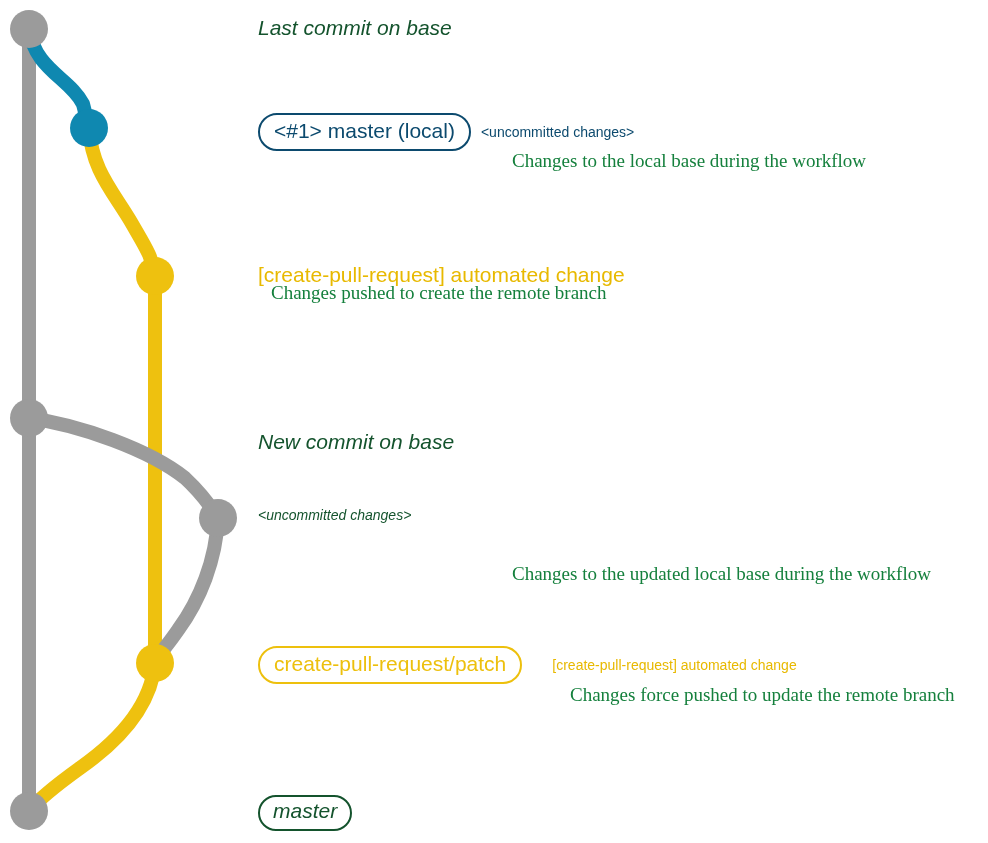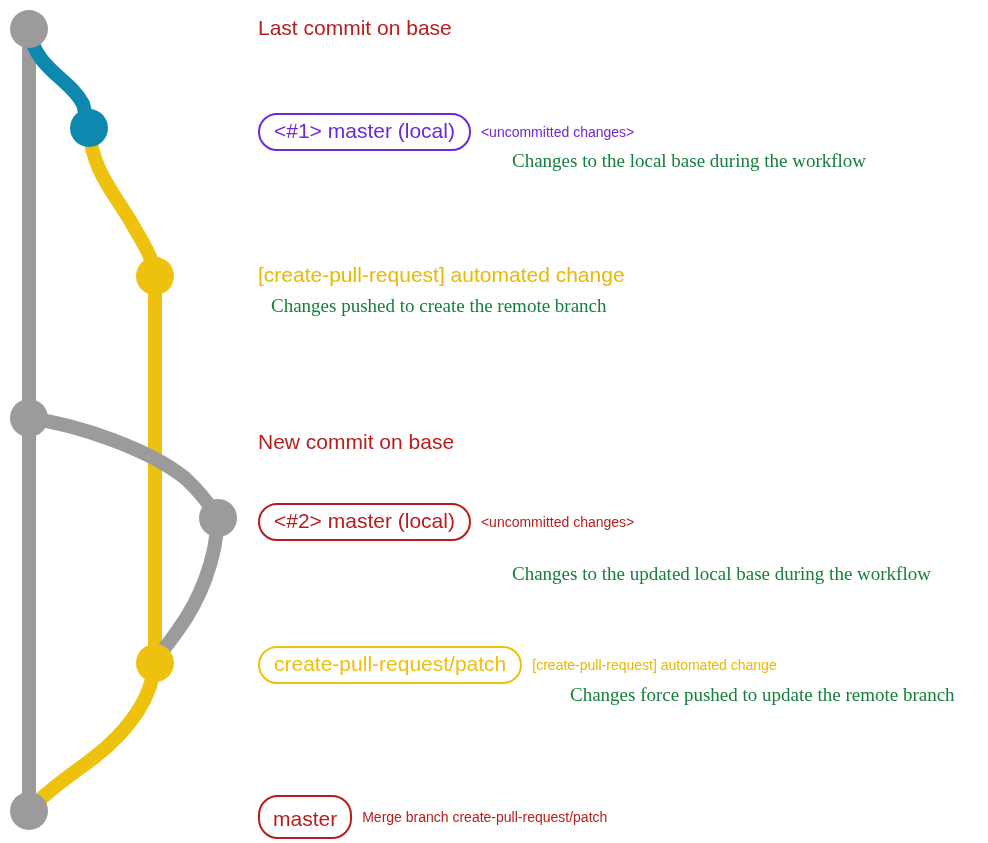--- a/index.html
+++ b/index.html
@@ -31,44 +31,44 @@
     display: inline-block;
     border: 2px solid currentColor;
     border-radius: 20px;
     padding: 5px 14px 7px 14px;
     font-size: 21px;
     line-height: 22px;
     font-family: "Liberation Sans", sans-serif;
     box-sizing: border-box;
   }
   .badge.small {
-    padding: 11px 13px 7px 13px;
+    padding: 3px 13px 7px 13px;
   }
   .subject {
     font-size: 14px;
     line-height: 24px;
     font-family: "Liberation Sans", sans-serif;
   }
   .plain-subject {
     font-size: 21px;
     line-height: 24px;
     font-family: "Liberation Sans", sans-serif;
   }
   .desc {
     position: absolute;
     font-family: "Liberation Serif", serif;
     font-size: 19px;
     line-height: 22px;
     color: #15803d;
     white-space: nowrap;
   }
-  .c-blue  { color: #6d28d9; }
+  .c-blue  { color: #0c4a6e; }
   .c-gold  { color: #edc00d; }
   .c-gold-text { color: #e8b900; text-align: right; }
-  .c-gray  { color: #b91c1c; }
+  .c-gray  { color: #14532d; font-style: italic; }
   .gap-badge { margin-right: 10px; }
 </style>
 </head>
 <body>
 
 <svg id="graph-svg" viewBox="0 0 988 843">
   <g fill="none" stroke-linecap="round" stroke-linejoin="round" stroke-width="14">
 
     <path stroke="#9b9b9b" d="M 29 29 L 29 811"></path>
 
@@ -102,34 +102,32 @@
 
 <div class="row" style="left:258px; top:113px;">
   <span class="badge c-blue gap-badge">&lt;#1&gt; master (local)</span>
   <span class="subject c-blue">&lt;uncommitted changes&gt;</span>
 </div>
 <div class="desc" style="left:512px; top:150px;">Changes to the local base during the workflow</div>
 
 <div class="row" style="left:258px; top:263px;">
   <span class="plain-subject c-gold-text">[create-pull-request] automated change</span>
 </div>
-<div class="desc" style="left:271px; top:295px;text-align:right;">Changes pushed to create the remote branch</div>
+<div class="desc" style="left:271px; top:282px;text-align:right;">Changes pushed to create the remote branch</div>
 
 <div class="row" style="left:258px; top:430px;">
   <span class="plain-subject c-gray">New commit on base</span>
 </div>
 
 <div class="row" style="left:258px; top:503px;">
-  <span class="badge c-gray gap-badge">&lt;#2&gt; master (local)</span>
   <span class="subject c-gray">&lt;uncommitted changes&gt;</span>
 </div>
 <div class="desc" style="left:512px; top:539px;margin-top:24px;">Changes to the updated local base during the workflow</div>
 
-<div class="row" style="left:258px; top:646px;">
+<div class="row" style="left:258px; top:646px;gap:20px;">
   <span class="badge c-gold gap-badge">create-pull-request/patch</span>
   <span class="subject c-gold-text">[create-pull-request] automated change</span>
 </div>
 <div class="desc" style="left:570px; top:684px;">Changes force pushed to update the remote branch</div>
 
 <div class="row" style="left:258px; top:795px;">
   <span class="badge small c-gray gap-badge">master</span>
-  <span class="subject c-gray">Merge branch create-pull-request/patch</span>
 </div>
 
 </body></html>

